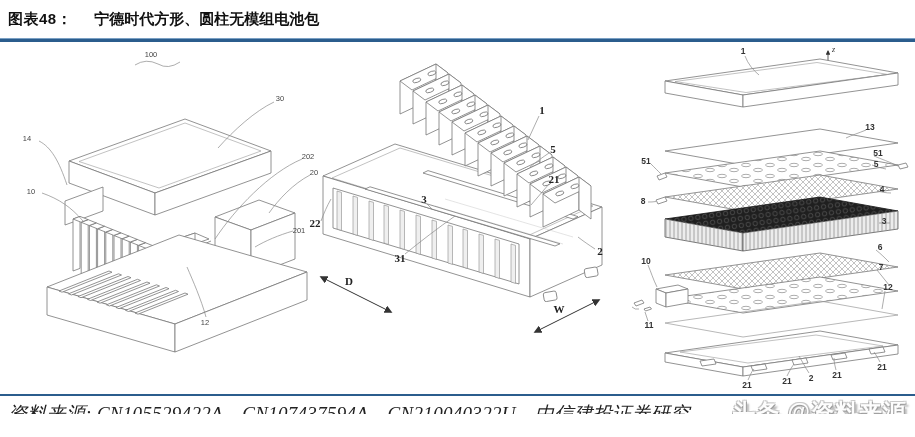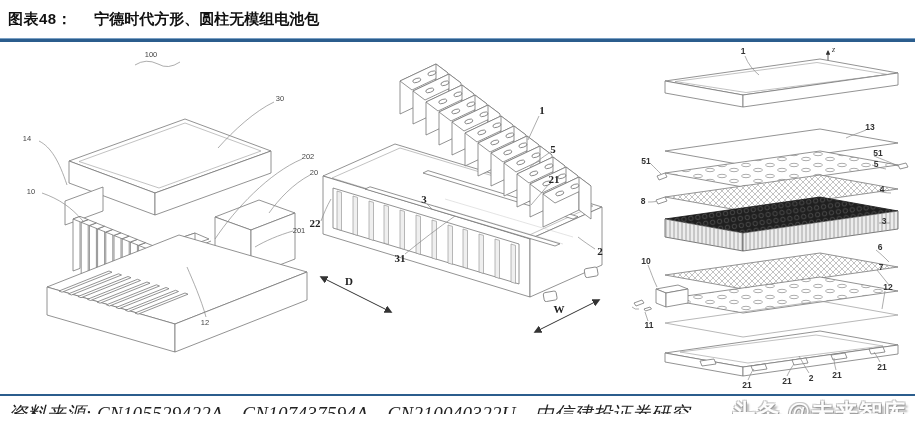--- a/index.html
+++ b/index.html
@@ -364,15 +364,15 @@
       <text class="lblR" x="191" y="340" text-anchor="middle">2</text>
       <text class="lblR" x="127" y="347" text-anchor="middle">21</text>
       <text class="lblR" x="167" y="343" text-anchor="middle">21</text>
       <text class="lblR" x="217" y="337" text-anchor="middle">21</text>
       <text class="lblR" x="262" y="329" text-anchor="middle">21</text>
     </svg>
   </div>
 
   <div class="rule-bottom"></div>
   <div id="src">资料来源: CN105529422A，CN107437594A，CN210040322U，中信建投证券研究发展部</div>
-  <div id="wm">头条 @未来智库</div>
+  <div id="wm">头条 @资料来源</div>
 
 </div>
 
 </body></html>

